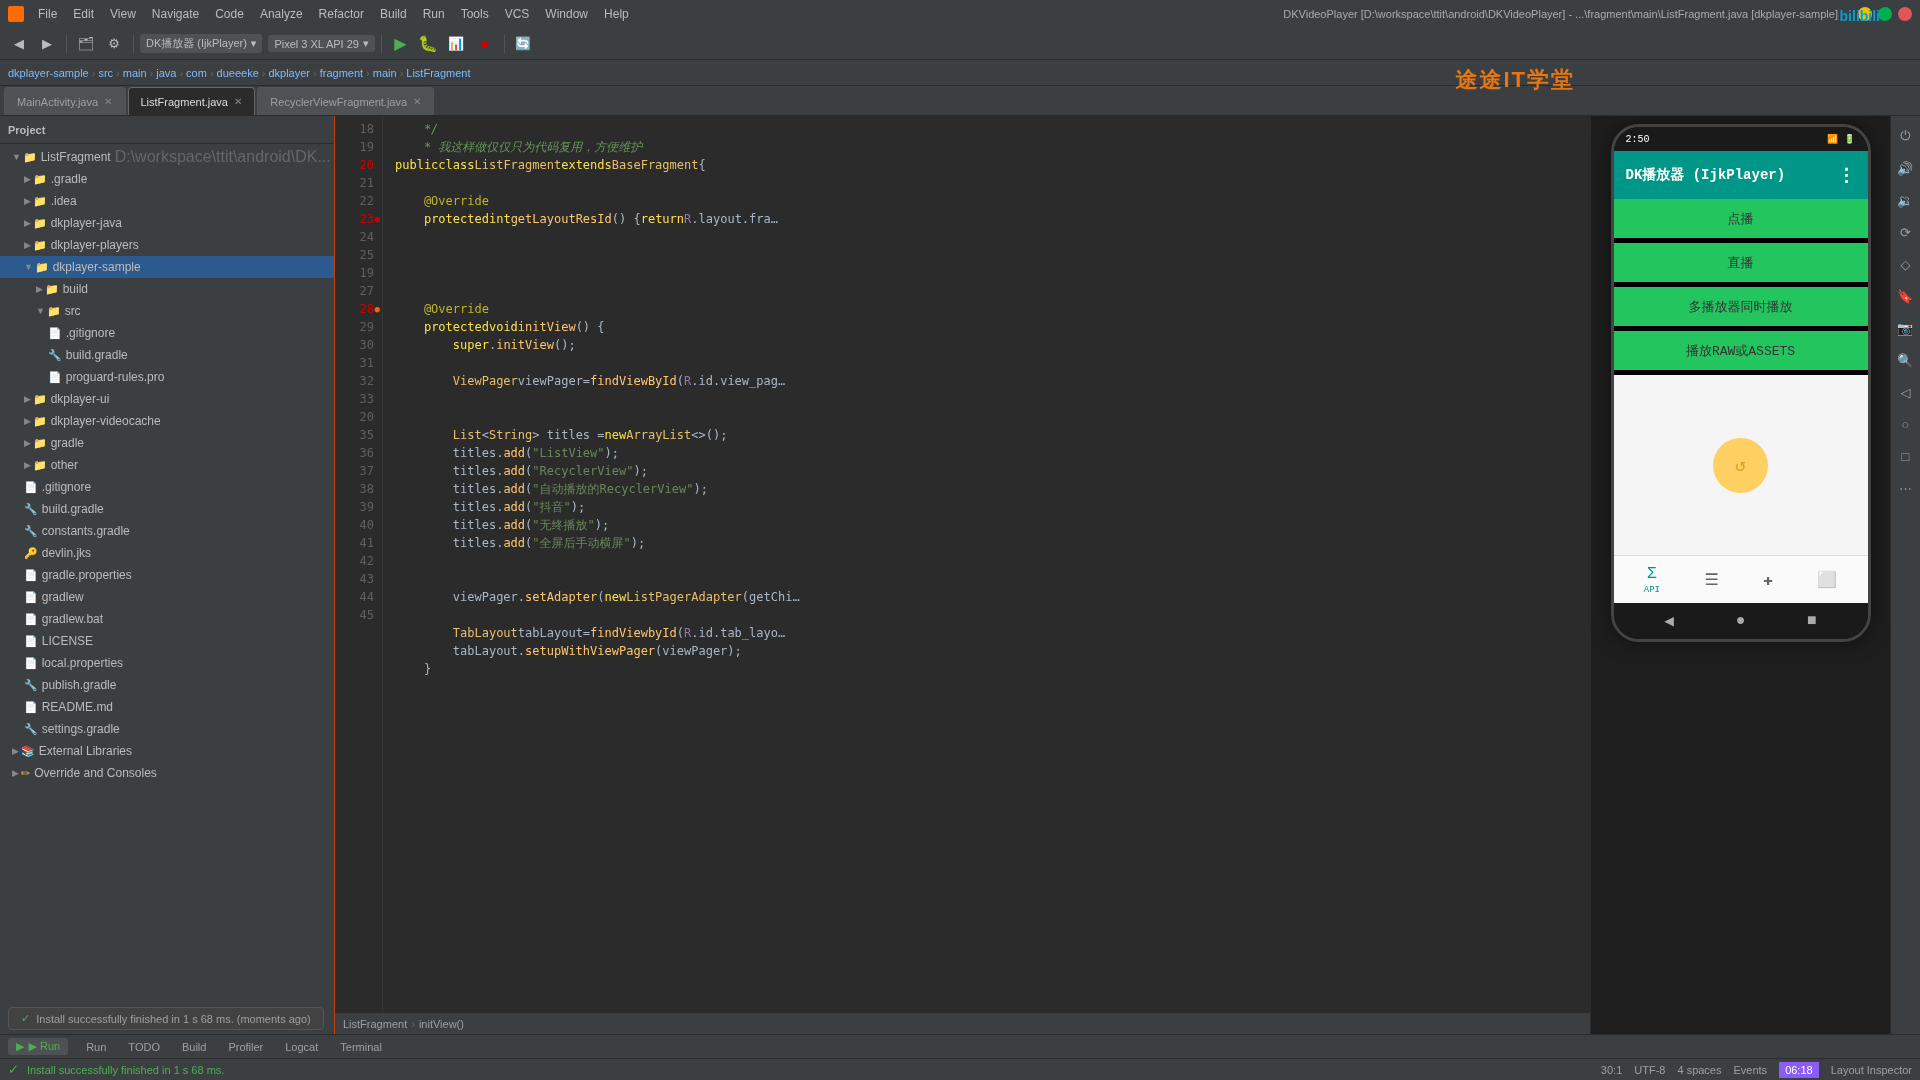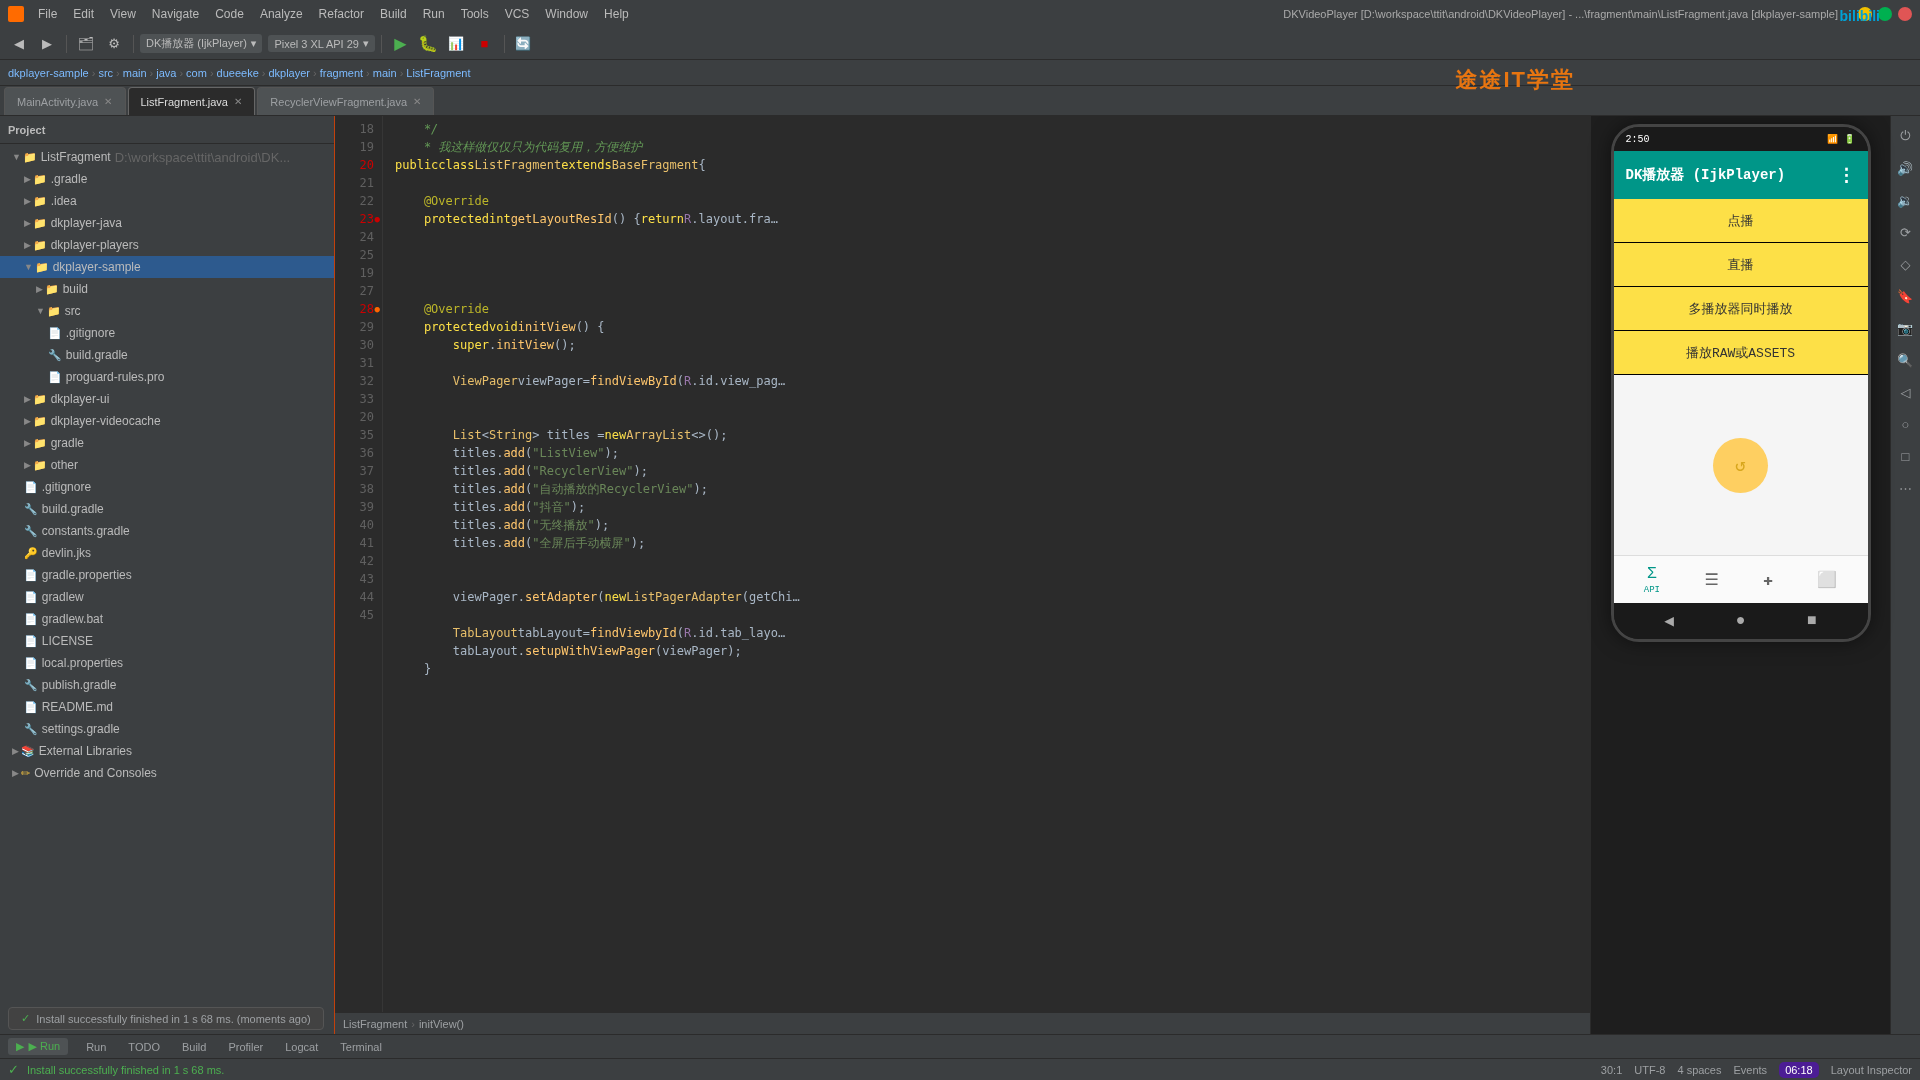--- a/index.html
+++ b/index.html
@@ -322,25 +322,25 @@
       display: flex;
       align-items: center;
       padding: 0 12px;
       color: white;
       font-size: 14px;
       font-weight: bold;
       justify-content: space-between;
     }
     .phone-list-item {
       height: 44px;
-      border-bottom: 1px solid #000000;
+      border-bottom: 5px solid #000000;
       display: flex;
       align-items: center;
       justify-content: center;
-      background: #fde047;
+      background: #22c55e;
       font-size: 13px;
       color: #333;
       cursor: pointer;
     }
     .phone-content-area {
       background: #f5f5f5;
       min-height: 220px;
     }
     .phone-bottom-nav {
       height: 48px;
@@ -491,21 +491,21 @@
     <div class="panel-header">
       <span>Project</span>
     </div>
     <div class="project-tree">
 
       <div class="tree-item">
         <span class="tree-indent" style="width:4px"></span>
         <span class="tree-arrow">▼</span>
         <span class="tree-icon folder-icon">📁</span>
         <span>ListFragment</span>
-        <span style="font-size:13px;color:#666;margin-left:4px;">D:\workspace\ttit\android\DK...</span>
+        <span style="font-size:16px;color:#666;margin-left:4px;">D:\workspace\ttit\android\DK...</span>
       </div>
 
       <div class="tree-item">
         <span class="tree-indent" style="width:16px"></span>
         <span class="tree-arrow">▶</span>
         <span class="tree-icon folder-icon">📁</span>
         <span>.gradle</span>
       </div>
 
       <div class="tree-item">
@@ -968,21 +968,21 @@
 </div>
 
 <div class="status-bar">
   <span class="notification-icon">✓</span>
   <span class="status-success">Install successfully finished in 1 s 68 ms.</span>
   <div class="status-right">
     <span>30:1</span>
     <span>UTF-8</span>
     <span>4 spaces</span>
     <span>Events</span>
-    <span style="background:#4c1d95;color:white;padding:2px 6px;border-radius:5px;cursor:pointer;">06:18</span>
+    <span style="background:#8b5cf6;color:white;padding:2px 6px;border-radius:0;cursor:pointer;">06:18</span>
     <span style="cursor:pointer;">Layout Inspector</span>
   </div>
 </div>
 
 <div style="position:fixed;bottom:50px;left:8px;background:#424242;border:1px solid #555;border-radius:4px;padding:4px 12px;font-size:11px;color:#9da0a3;display:flex;align-items:center;gap:6px;z-index:200;">
   <span style="color:#4caf50;">✓</span>
   <span>Install successfully finished in 1 s 68 ms. (moments ago)</span>
 </div>
 
 <div style="position:fixed;top:65px;right:345px;font-size:22px;font-weight:bold;color:#e87510;font-family:sans-serif;pointer-events:none;z-index:300;letter-spacing:2px;">途途IT学堂</div>

